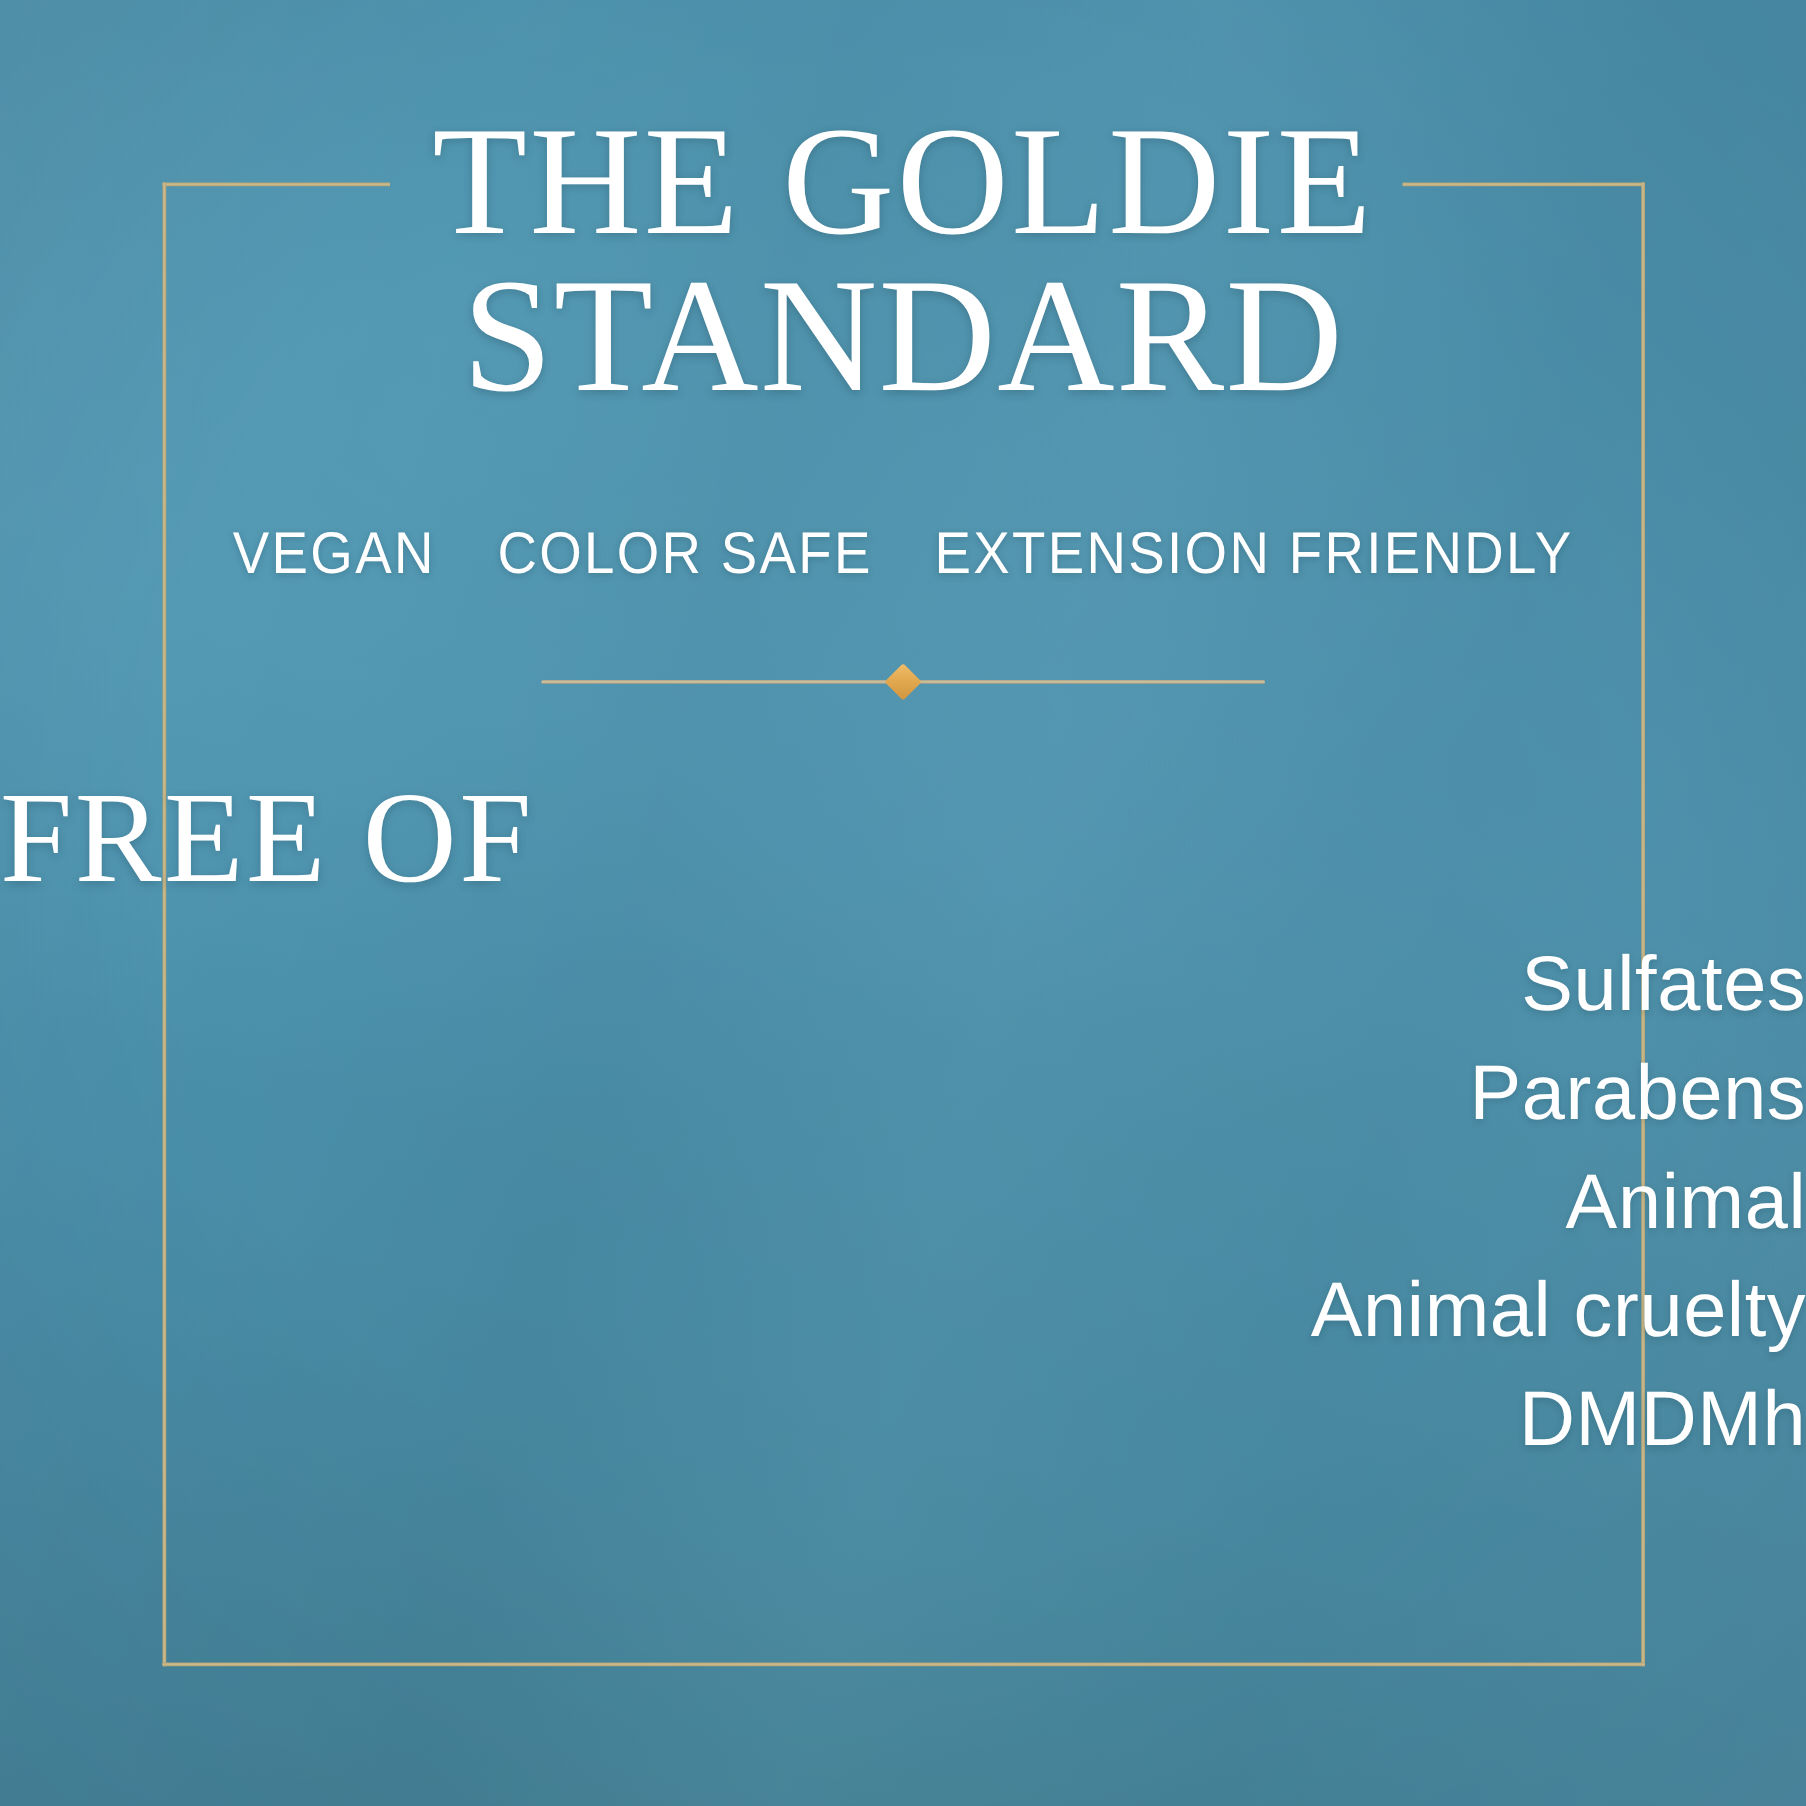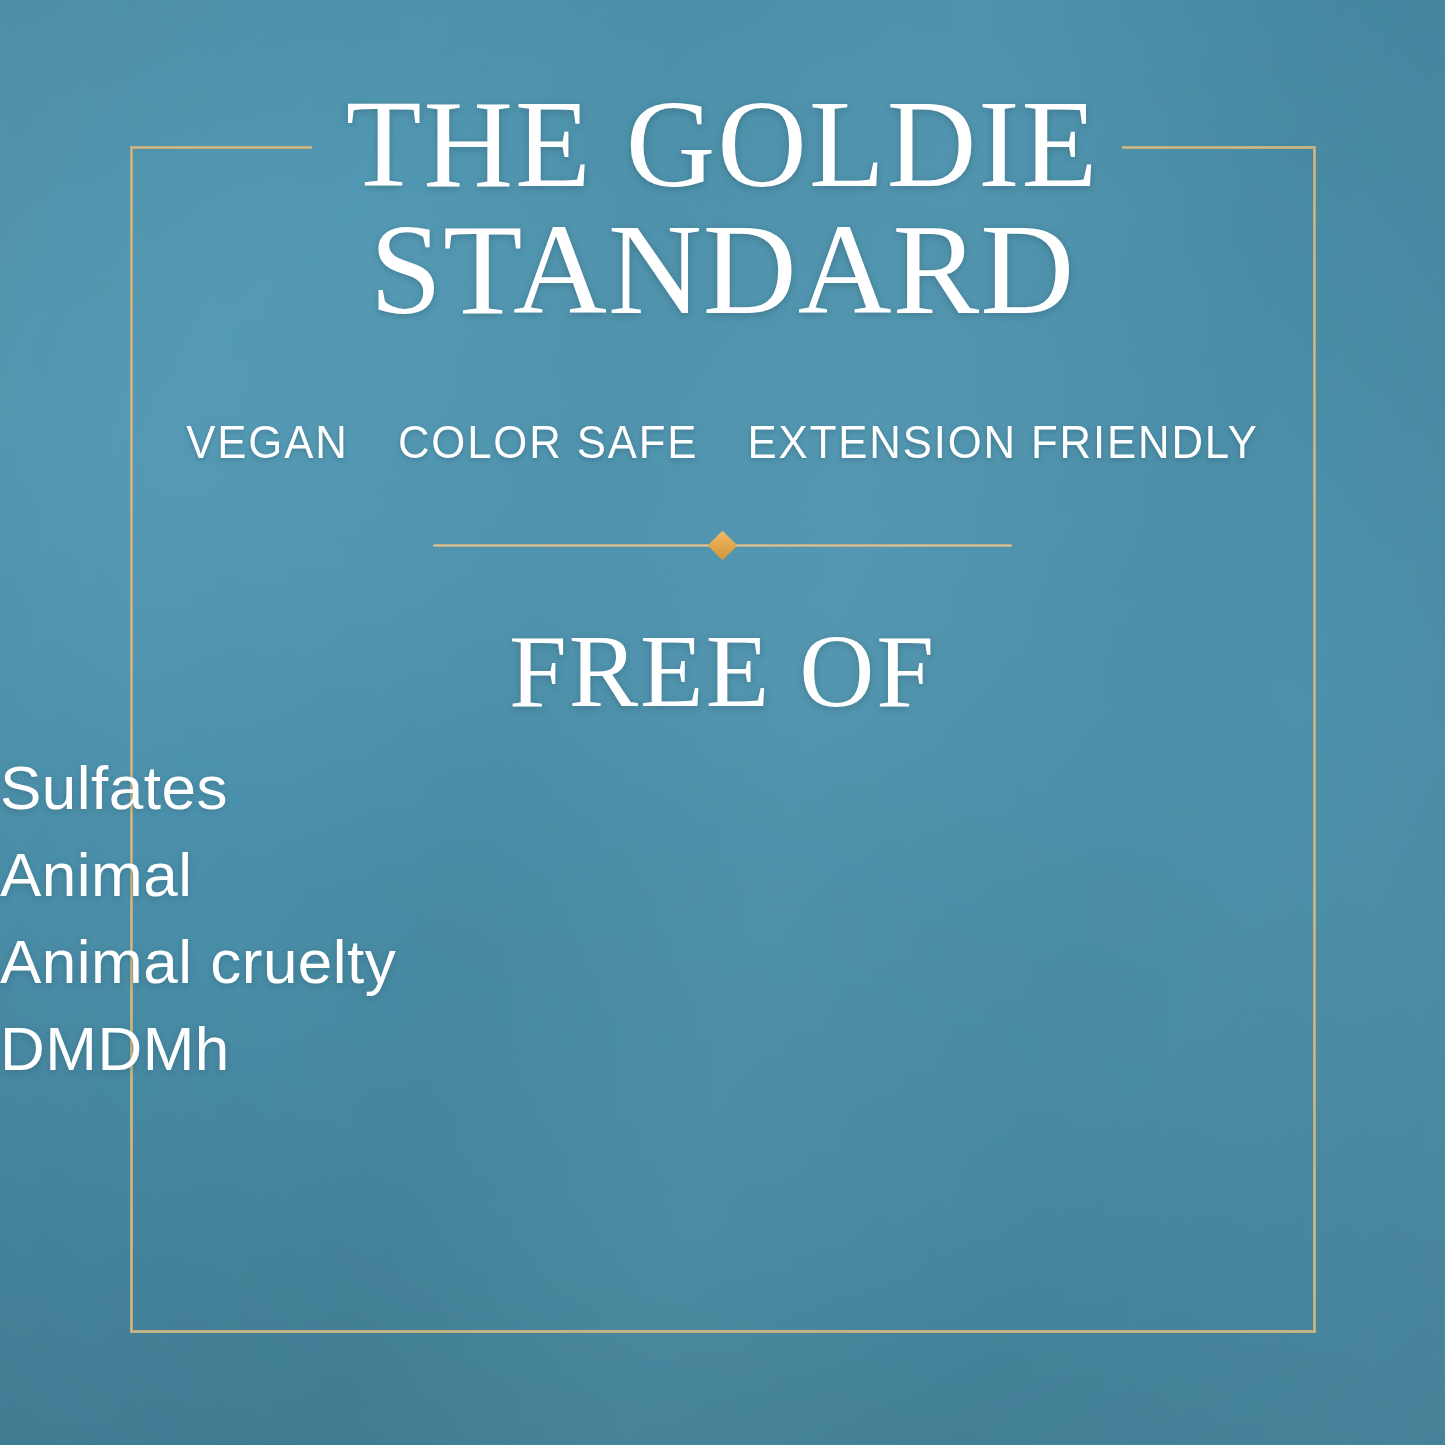--- a/index.html
+++ b/index.html
@@ -137,36 +137,35 @@
     transform: rotate(45deg);
     border-radius: 2px;
   }
 
   
   .free-of {
     position: absolute;
     left: 0;
     right: 0;
     top: 619px;
-    text-align: center;
     color: #ffffff;
     font-family: "Liberation Serif", "DejaVu Serif", serif;
     font-size: 104px;
     letter-spacing: 2px;
     line-height: 1;
     text-shadow: 0 2px 7px rgba(20,55,70,0.26);
   }
 
   
   .free-list {
     position: absolute;
     left: 0;
     right: 0;
     top: 744px;
-    text-align: left;
+    text-align: right;
     color: #ffffff;
     font-family: "Liberation Sans", sans-serif;
     font-weight: 300;
     font-size: 62px;
     line-height: 87px;
     letter-spacing: 0.5px;
     text-shadow: 0 2px 6px rgba(20,55,70,0.22);
   }
   .free-list .item { display: block; white-space: nowrap; }
 </style>
@@ -199,18 +198,19 @@
 
   <div class="divider">
     <div class="rule"></div>
     <div class="gem"></div>
   </div>
 
   <div class="free-of">FREE OF</div>
 
   <div class="free-list">
     <span class="item">Sulfates</span>
+    <span class="item">Parabens</span>
     <span class="item">Animal</span>
     <span class="item">Animal cruelty</span>
     <span class="item">DMDMh</span>
   </div>
 
 </div>
 
 </body></html>

